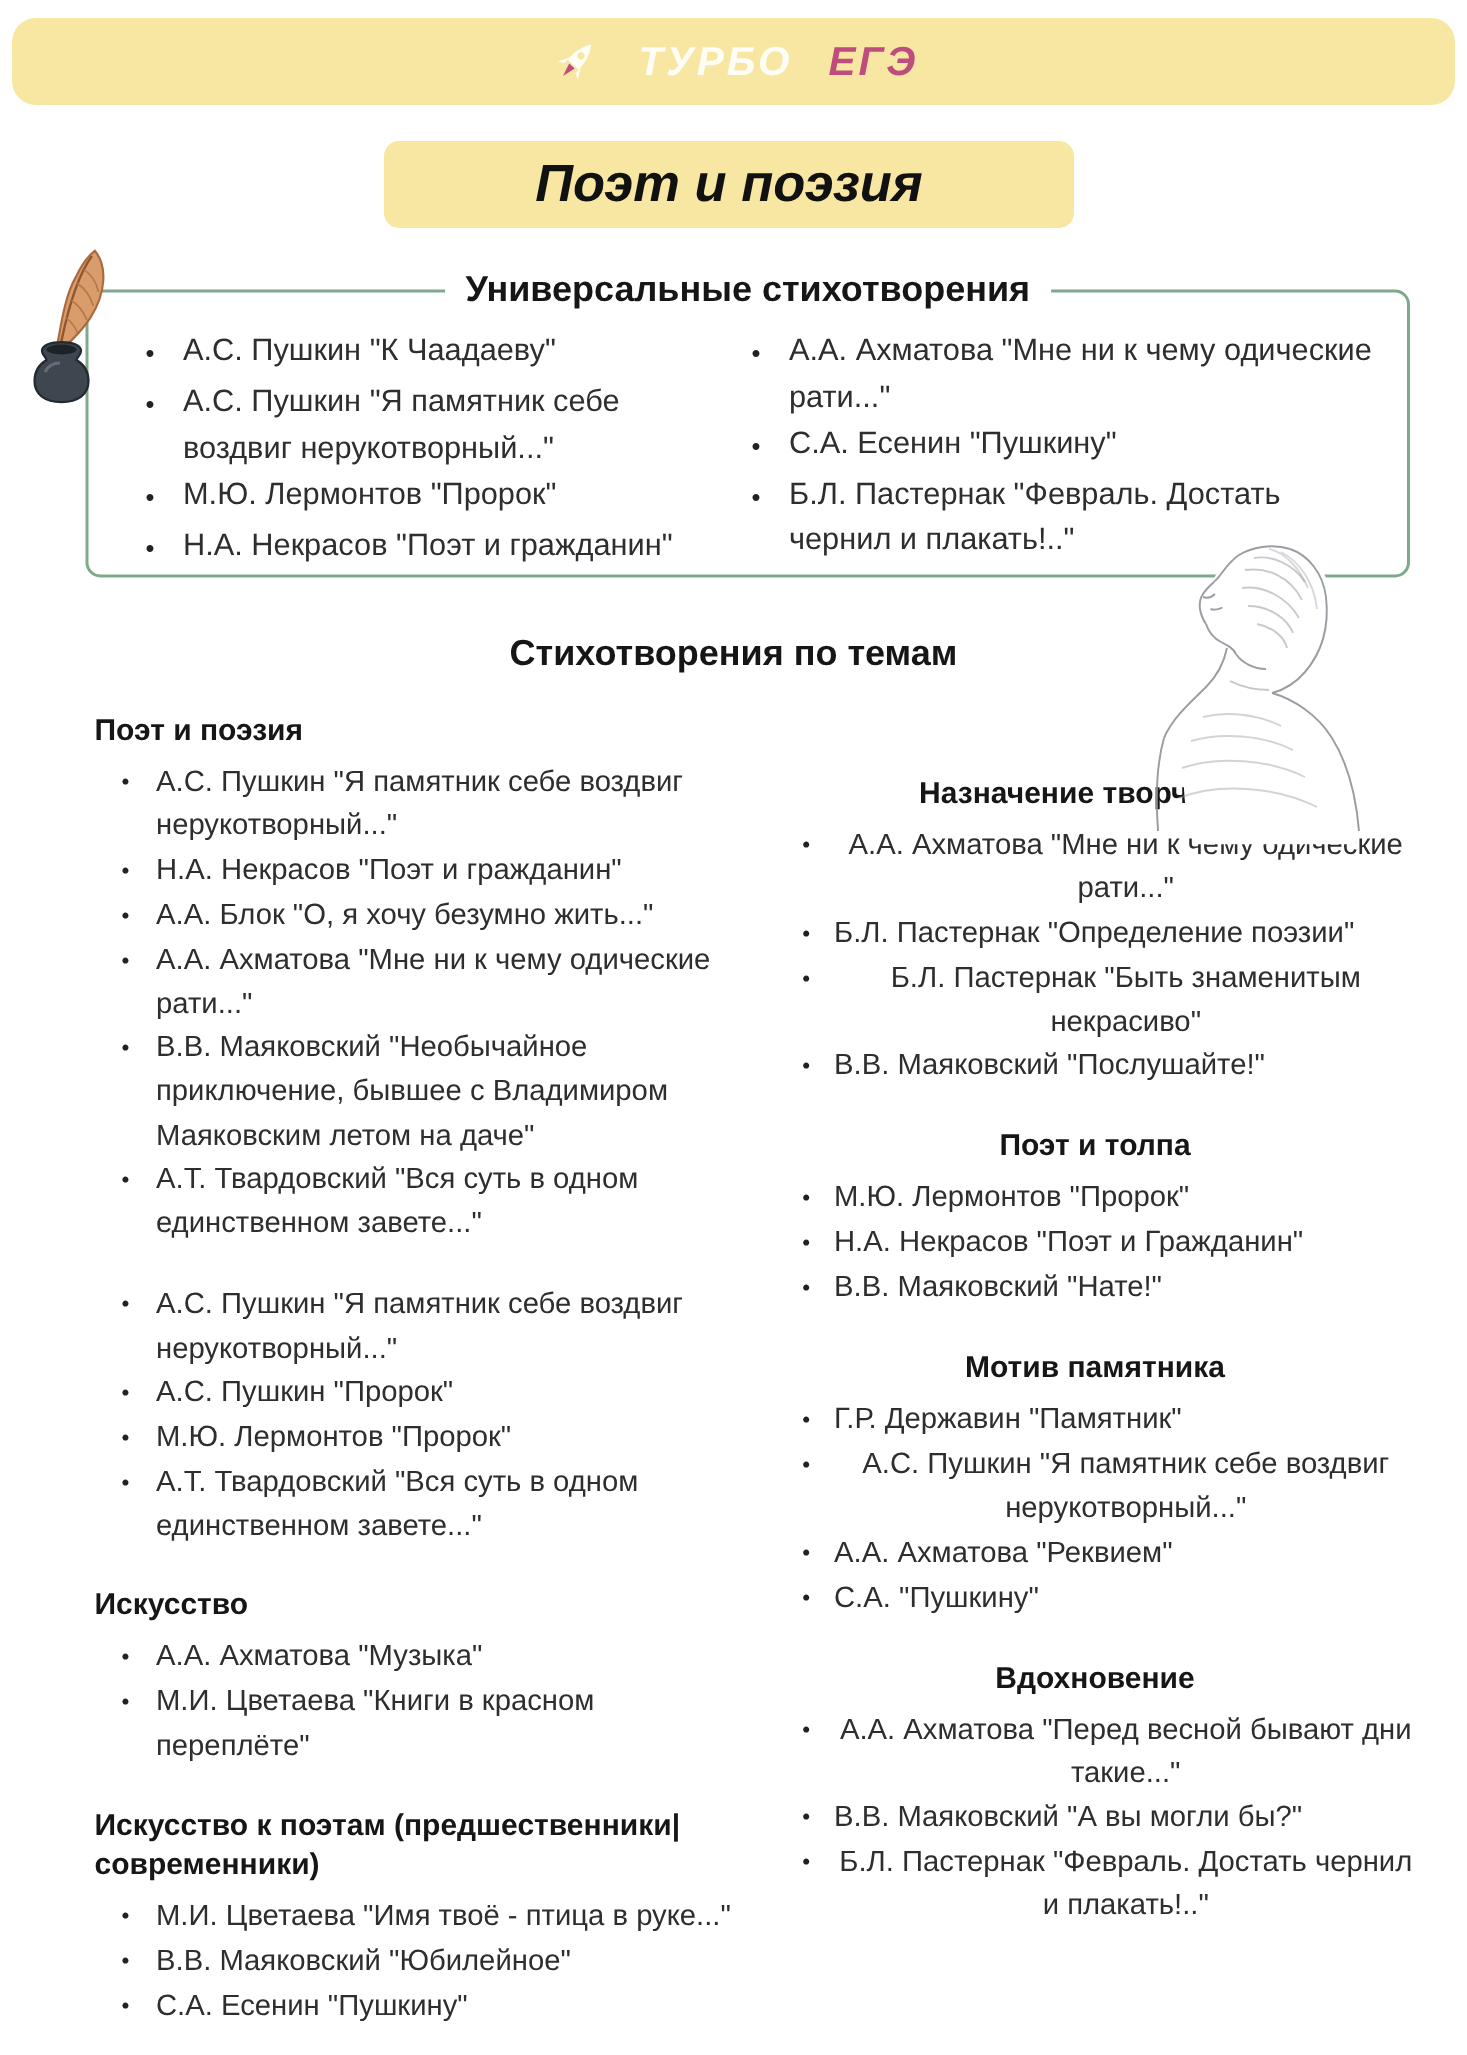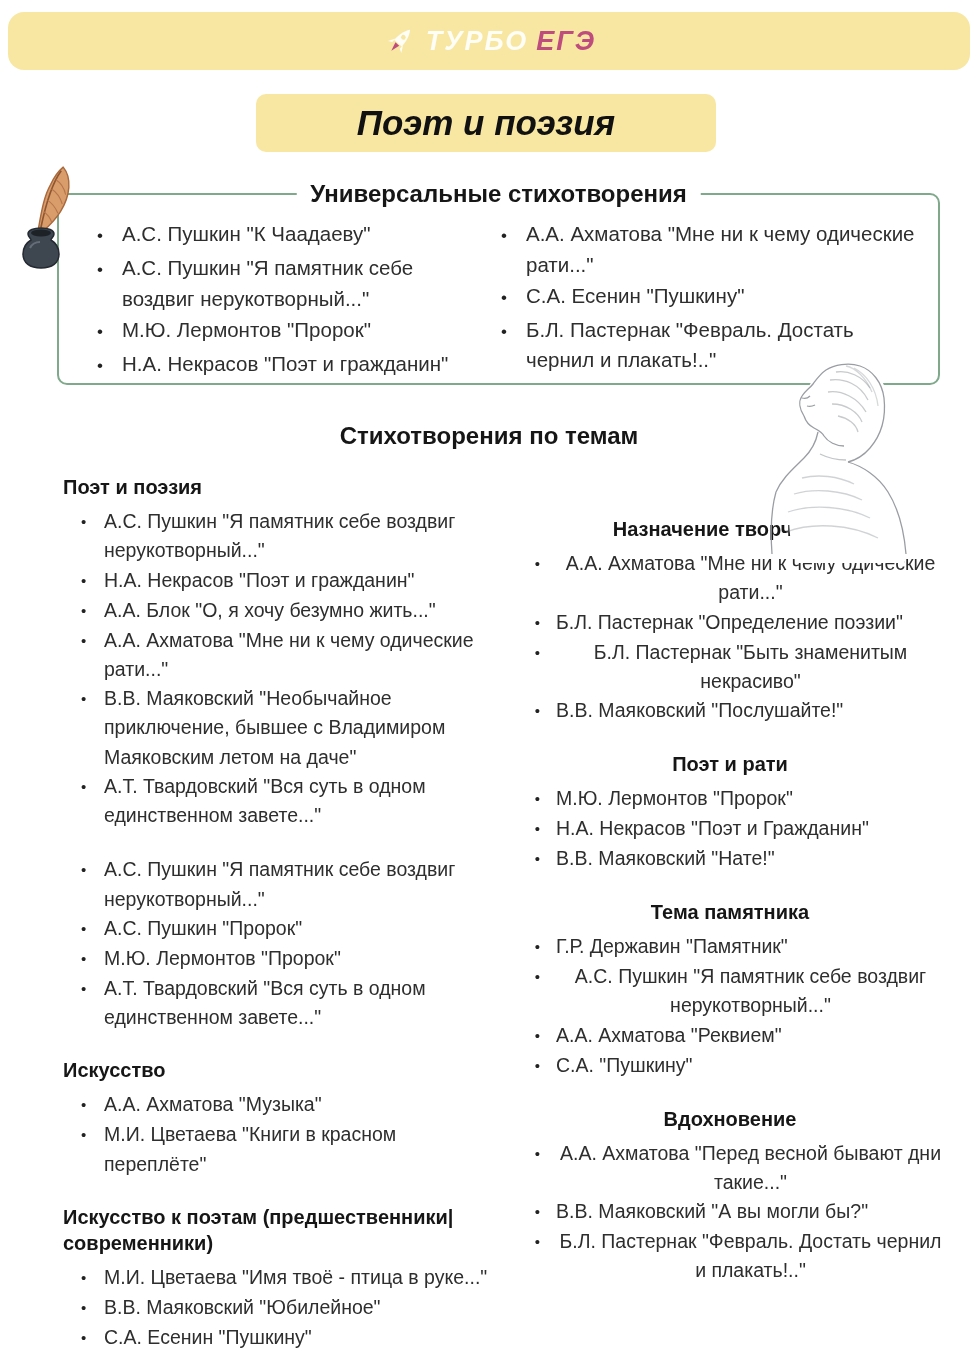--- a/index.html
+++ b/index.html
@@ -19,21 +19,21 @@
     position:relative;
     width:978px;height:1370px;
     background:#ffffff;
     overflow:hidden;
   }
   
   .banner{
     position:absolute;left:8px;top:12px;width:962px;height:58px;
     background:var(--yellow);
     border-radius:16px;
-    display:flex;align-items:center;justify-content:center;gap:8px;
+    display:flex;align-items:center;justify-content:center;gap:24px;
   }
   .rocket{width:36px;height:36px;display:inline-block;}
   .logo-text{
     font-size:27px;font-weight:bold;font-style:italic;letter-spacing:2px;
   }
   .logo-turbo{color:#FEFDF6;}
   .logo-ege{color:var(--pink);}
   
   .title-box{
     position:absolute;left:256px;top:94px;width:460px;height:58px;
@@ -297,38 +297,38 @@
             <span class="bullet">•</span>
             <span class="item-text">Б.Л. Пастернак "Быть знаменитым некрасиво"</span>
           </li>
           <li>
             <span class="bullet">•</span>
             <span class="item-text">В.В. Маяковский "Послушайте!"</span>
           </li>
         </ul>
       </div>
       <div class="theme-group">
-        <h3>Поэт и рати</h3>
+        <h3>Поэт и толпа</h3>
         <ul>
           <li>
             <span class="bullet">•</span>
             <span class="item-text">М.Ю. Лермонтов "Пророк"</span>
           </li>
           <li>
             <span class="bullet">•</span>
             <span class="item-text">Н.А. Некрасов "Поэт и Гражданин"</span>
           </li>
           <li>
             <span class="bullet">•</span>
             <span class="item-text">В.В. Маяковский "Нате!"</span>
           </li>
         </ul>
       </div>
       <div class="theme-group">
-        <h3>Тема памятника</h3>
+        <h3>Мотив памятника</h3>
         <ul>
           <li>
             <span class="bullet">•</span>
             <span class="item-text">Г.Р. Державин "Памятник"</span>
           </li>
           <li>
             <span class="bullet">•</span>
             <span class="item-text">А.С. Пушкин "Я памятник себе воздвиг нерукотворный..."</span>
           </li>
           <li>

